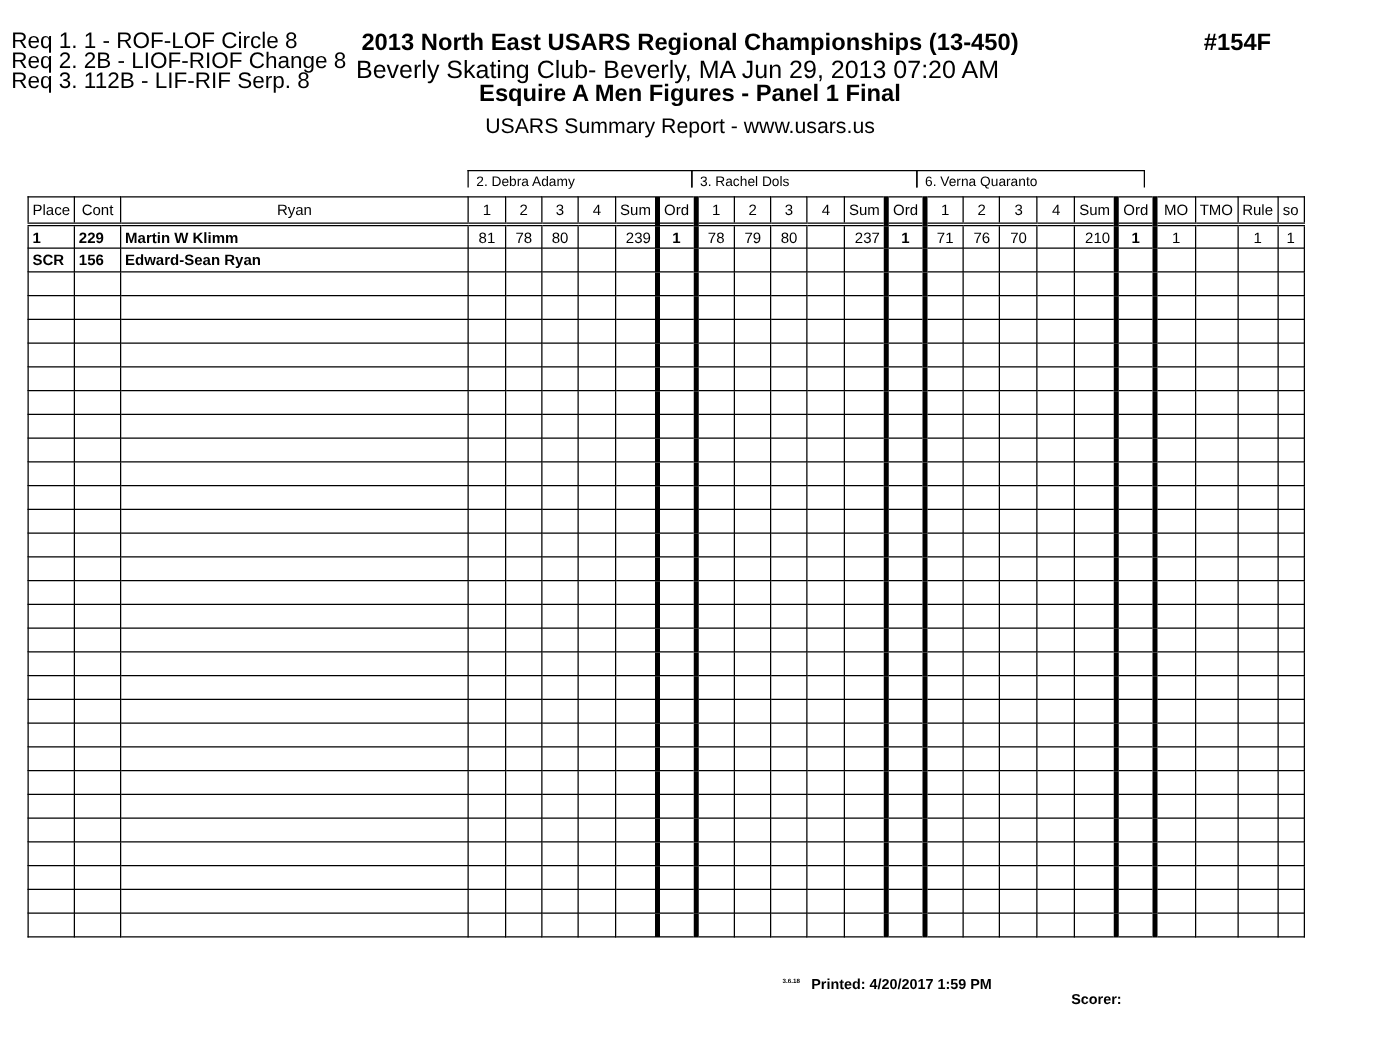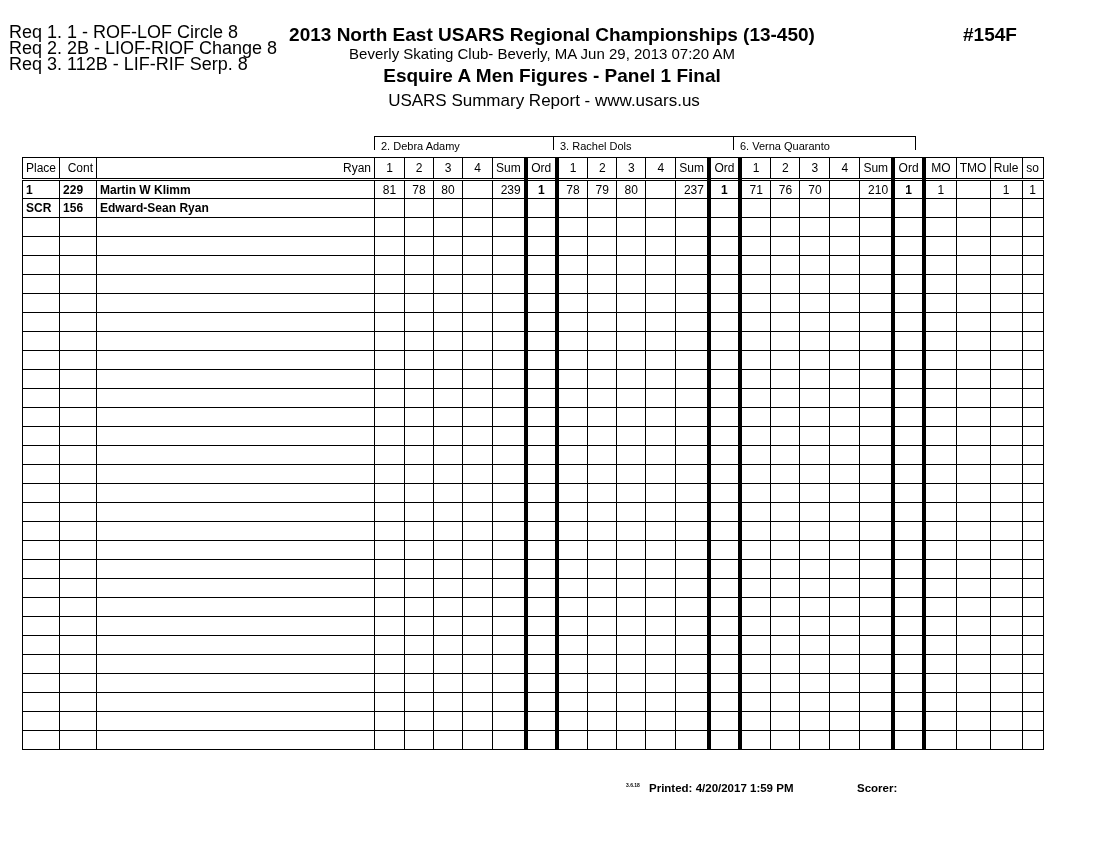--- a/index.html
+++ b/index.html
@@ -1,30 +1,30 @@
 <!DOCTYPE html>
 <html><head>
 <meta charset="utf-8">
 <style>
   html, body { margin:0; padding:0; background:#ffffff; }
   body { width:1100px; height:850px; position:relative; overflow:hidden; font-family:"Liberation Sans", sans-serif; color:#000; }
   .abs { position:absolute; white-space:nowrap; }
   .req { left:9px; font-size:18px; font-weight:normal; line-height:15px; }
   .title { font-weight:bold; font-size:19px; }
-  .sub { font-size:15px; }
+  .sub { font-size:20px; }
   .event { font-weight:bold; font-size:19px; }
   .rep { font-size:17px; }
   .center { transform:translateX(-50%); }
 
   .jbox { position:absolute; top:136px; height:14px; border:1px solid #000; border-bottom:none; box-sizing:border-box; font-size:11px; padding:3px 0 0 6px; }
 
   table.grid { position:absolute; left:22px; top:157px; border-collapse:collapse; table-layout:fixed; }
   table.grid td { border:1px solid #000; height:19px; padding:0 3px; font-size:12px; box-sizing:border-box; overflow:hidden; white-space:nowrap; }
   table.grid tr.head td { font-size:12px; text-align:center; border-bottom:3px double #000; height:22px; }
-  table.grid tr.head td.l { text-align:right; }
+  table.grid tr.head td.l { text-align:center; }
   table.grid td.num { text-align:center; }
   table.grid td.r { text-align:right; }
   table.grid td.b { font-weight:bold; }
   table.grid td.tl { border-left:4px solid #000; }
   table.grid td.tr { border-right:4px solid #000; }
   .footer { top:782px; font-size:11.5px; font-weight:bold; }
   .ver { font-size:5px; font-weight:bold; top:782px; }
 </style>
 </head>
 <body>
@@ -909,13 +909,13 @@
         <td class="num"></td>
         <td class="num"></td>
         <td class="num"></td>
         <td class="num"></td>
       </tr>
     </tbody>
 </table>
 
 <div class="abs ver" style="left:626px;">3.6.18</div>
 <div class="abs footer" style="left:649px;">Printed:  4/20/2017  1:59 PM</div>
-<div class="abs footer" style="left:857px;">Scorer:</div>
+<div class="abs footer" style="left:857px;margin-top:12px;">Scorer:</div>
 
 </body></html>

